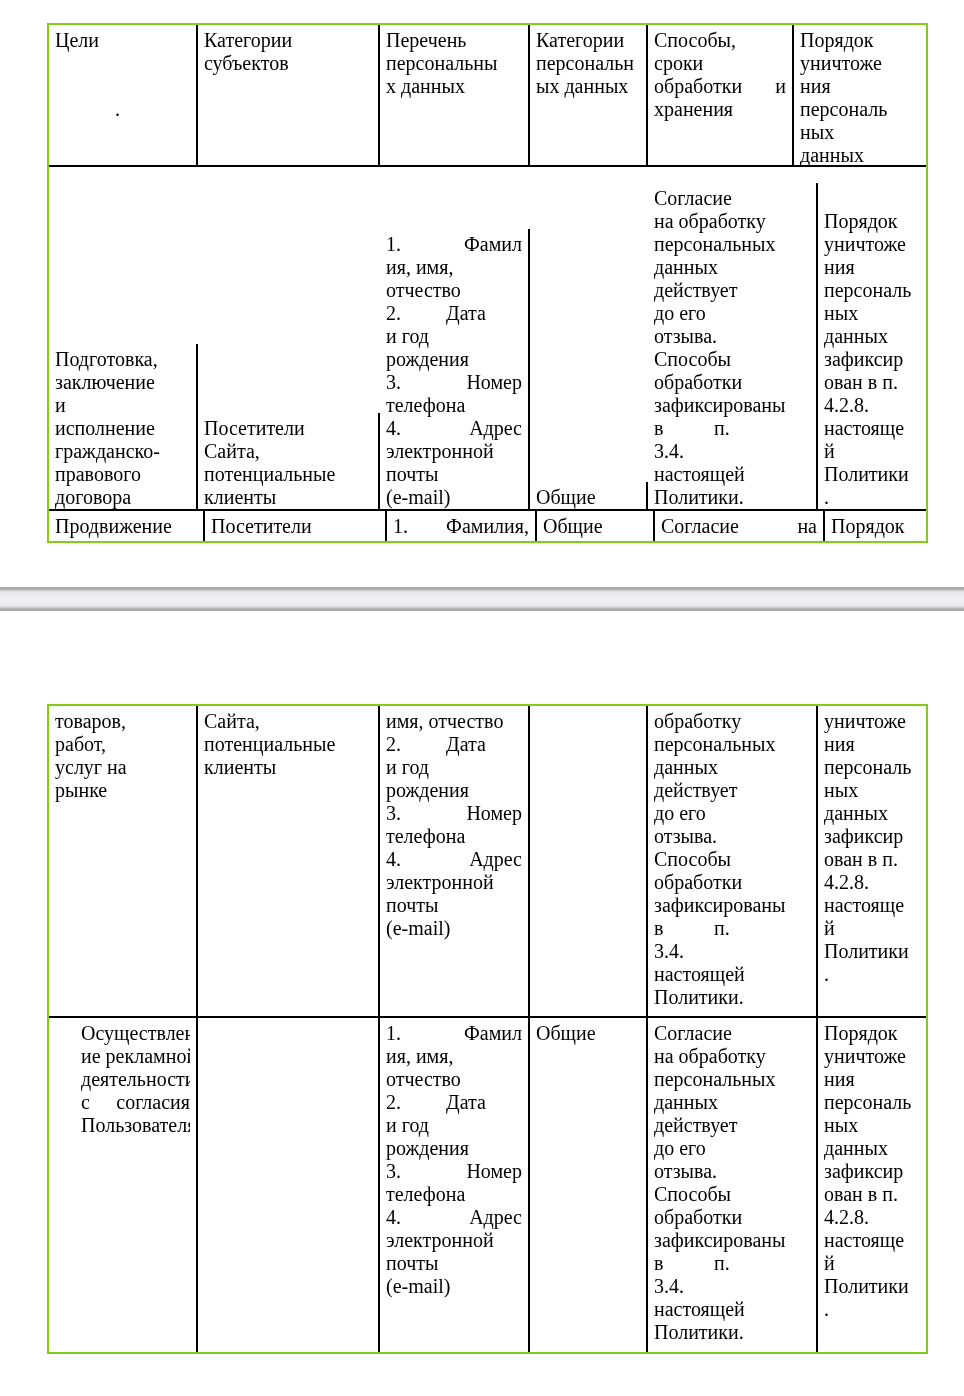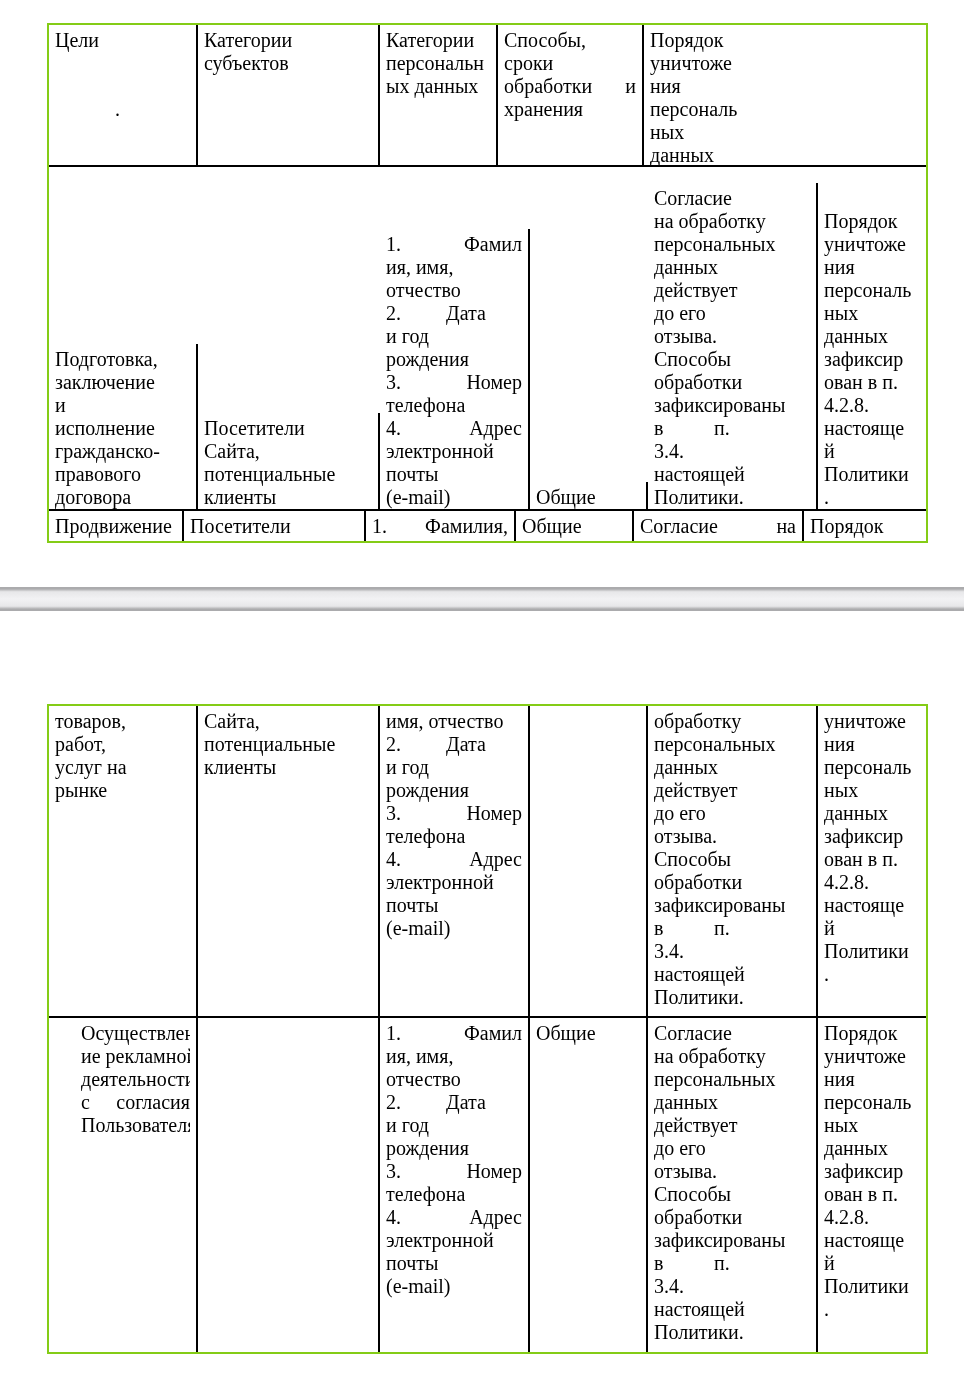--- a/index.html
+++ b/index.html
@@ -75,20 +75,25 @@
       <div class="tcell" style="width: 149px;">
         <div class="line">Цели</div>
         <div class="line">&nbsp;</div>
         <div class="line">&nbsp;</div>
         <div class="line"><span class="tabstop"></span><span>.</span></div>
       </div>
       <div class="tcell" style="width: 182px;">
         <div class="line">Категории</div>
         <div class="line">субъектов</div>
       </div>
+      <div class="tcell" style="width: 150px;">
+        <div class="line">Перечень</div>
+        <div class="line">персональны</div>
+        <div class="line">х данных</div>
+      </div>
       <div class="tcell" style="width: 118px;">
         <div class="line">Категории</div>
         <div class="line">персональн</div>
         <div class="line">ых данных</div>
       </div>
       <div class="tcell" style="width: 146px;">
         <div class="line">Способы,</div>
         <div class="line">сроки</div>
         <div class="line j">
           <span>обработки</span>
@@ -173,21 +178,21 @@
         <div class="line">зафиксир</div>
         <div class="line">ован в п.</div>
         <div class="line">4.2.8.</div>
         <div class="line">настояще</div>
         <div class="line">й</div>
         <div class="line">Политики</div>
         <div class="line">.</div>
       </div>
     </div>
     <div class="trow" style="height: 30px;">
-      <div class="tcell" style="width: 135px;">
+      <div class="tcell" style="width: 156px;">
         <div class="line">Продвижение</div>
       </div>
       <div class="tcell" style="width: 182px;">
         <div class="line">Посетители</div>
       </div>
       <div class="tcell" style="width: 150px;">
         <div class="line j">
           <span>1.</span>
           <span>Фамилия,</span>
         </div>

